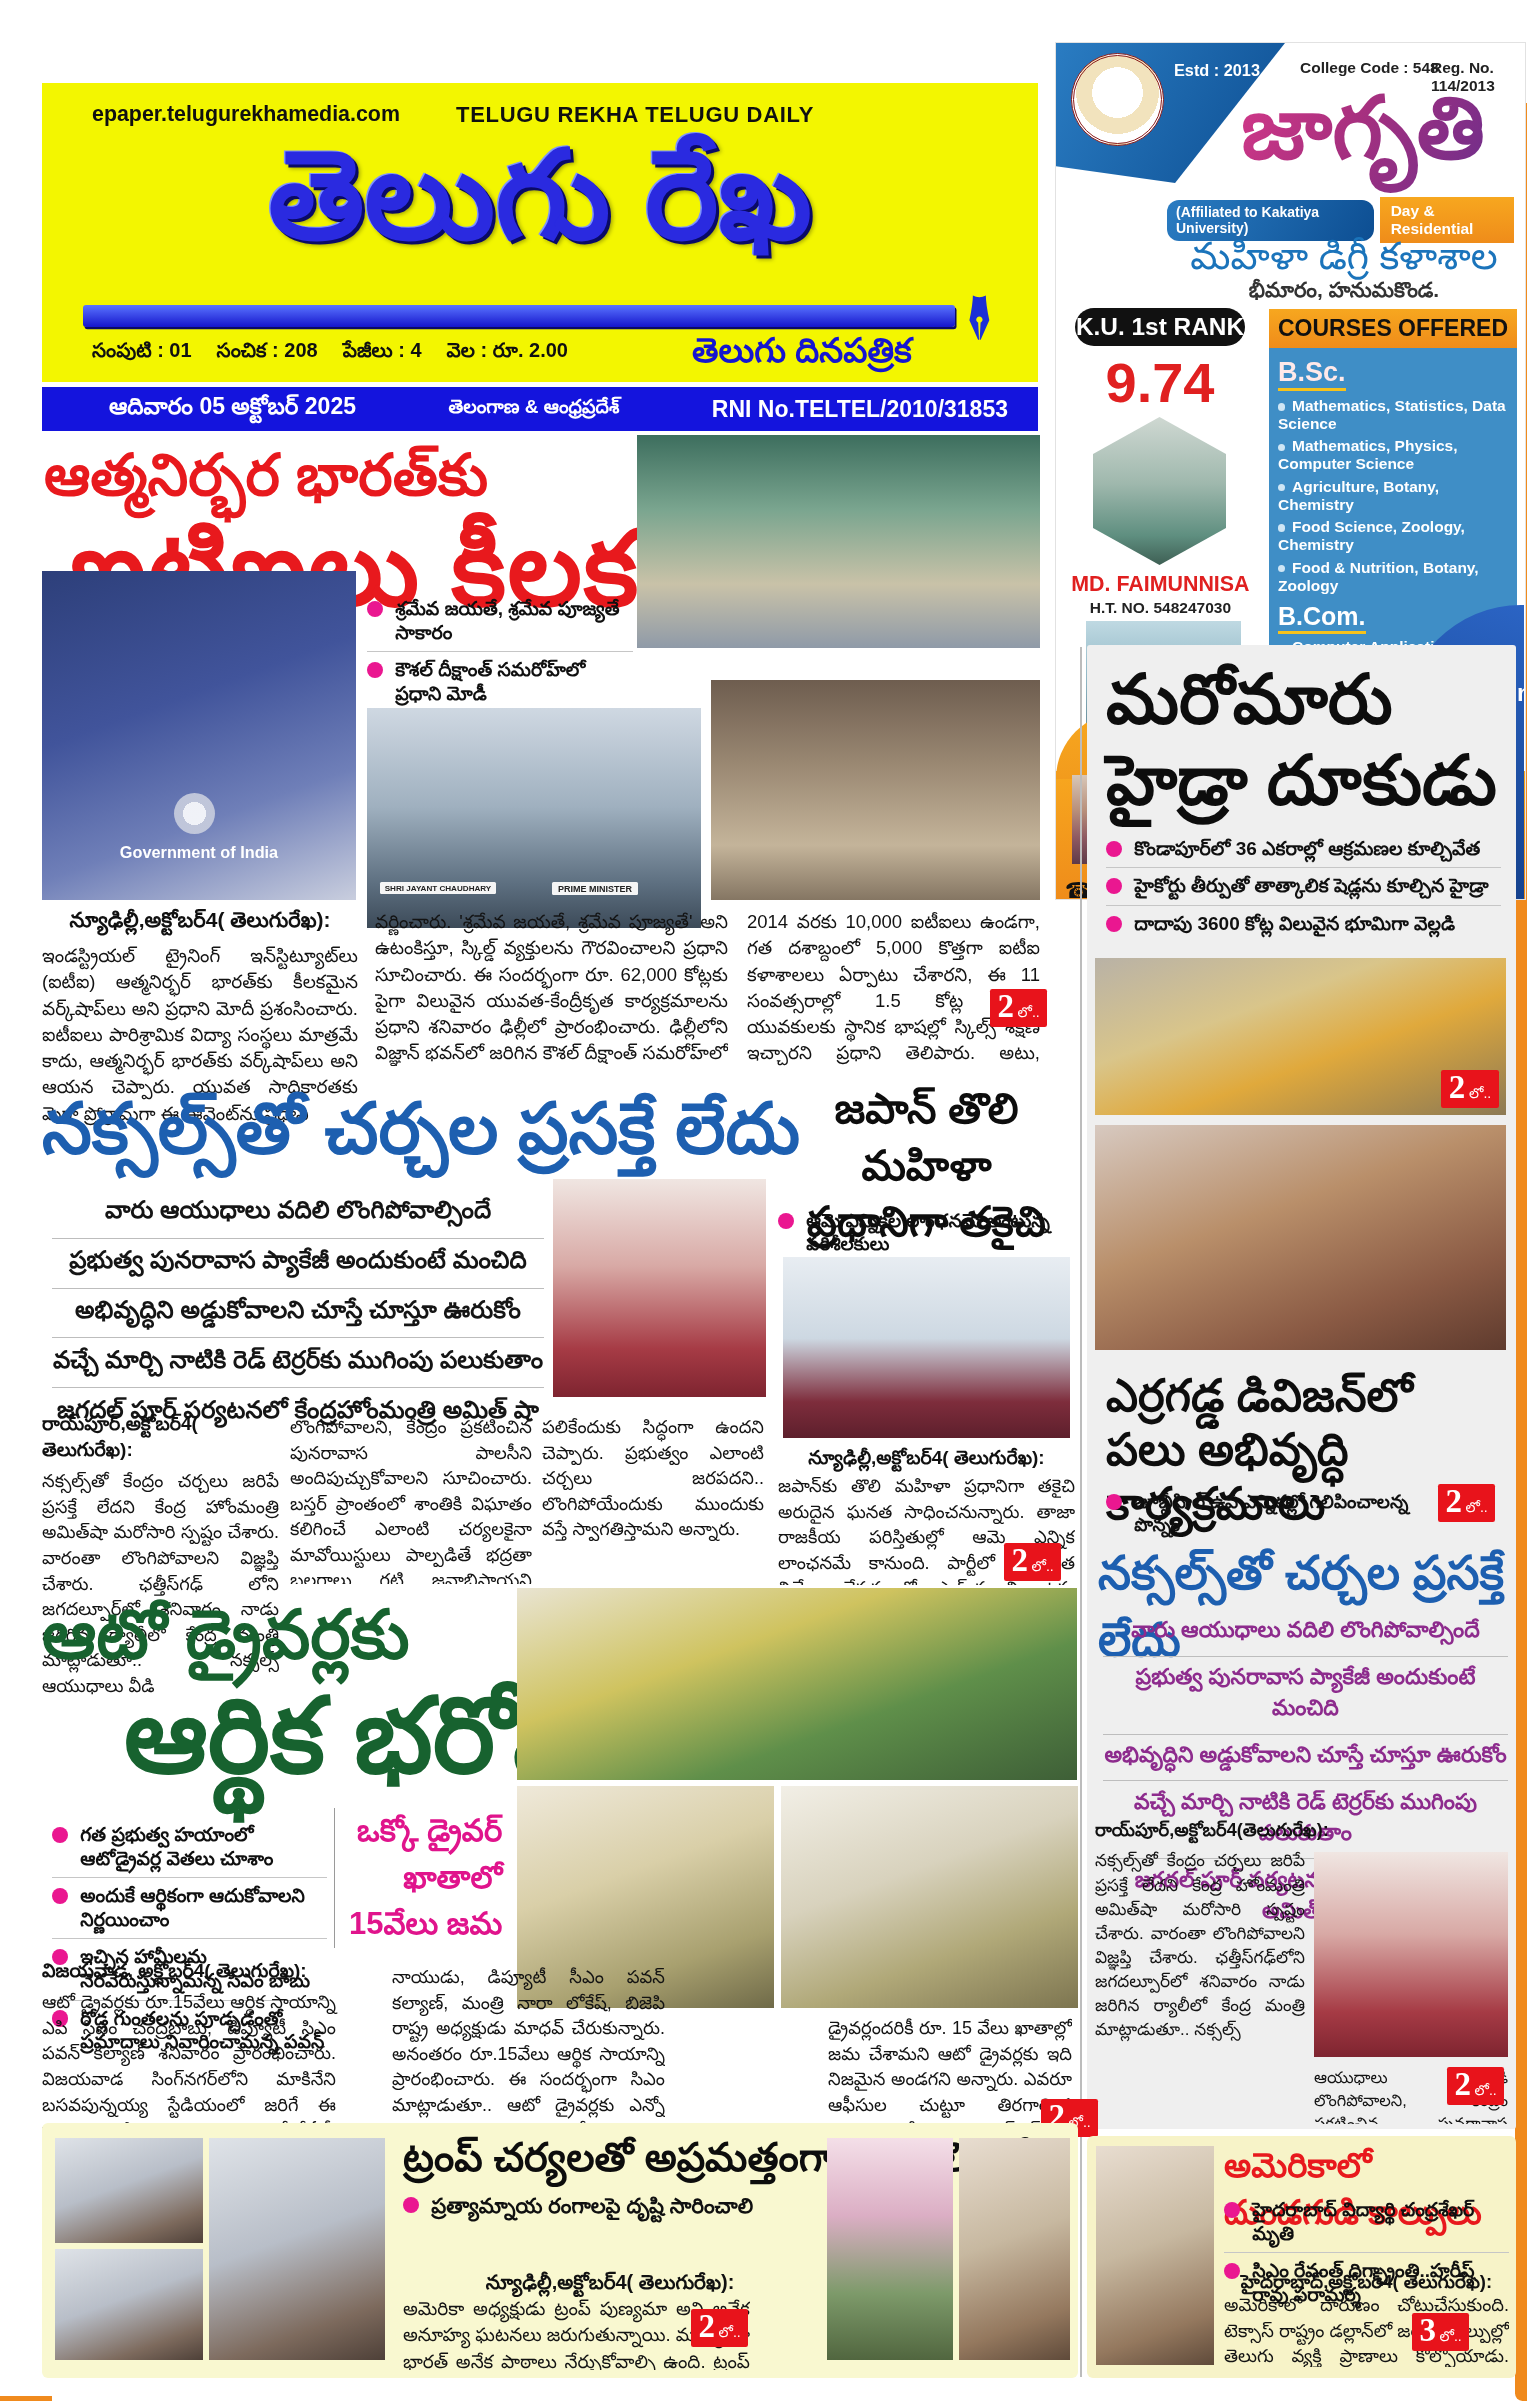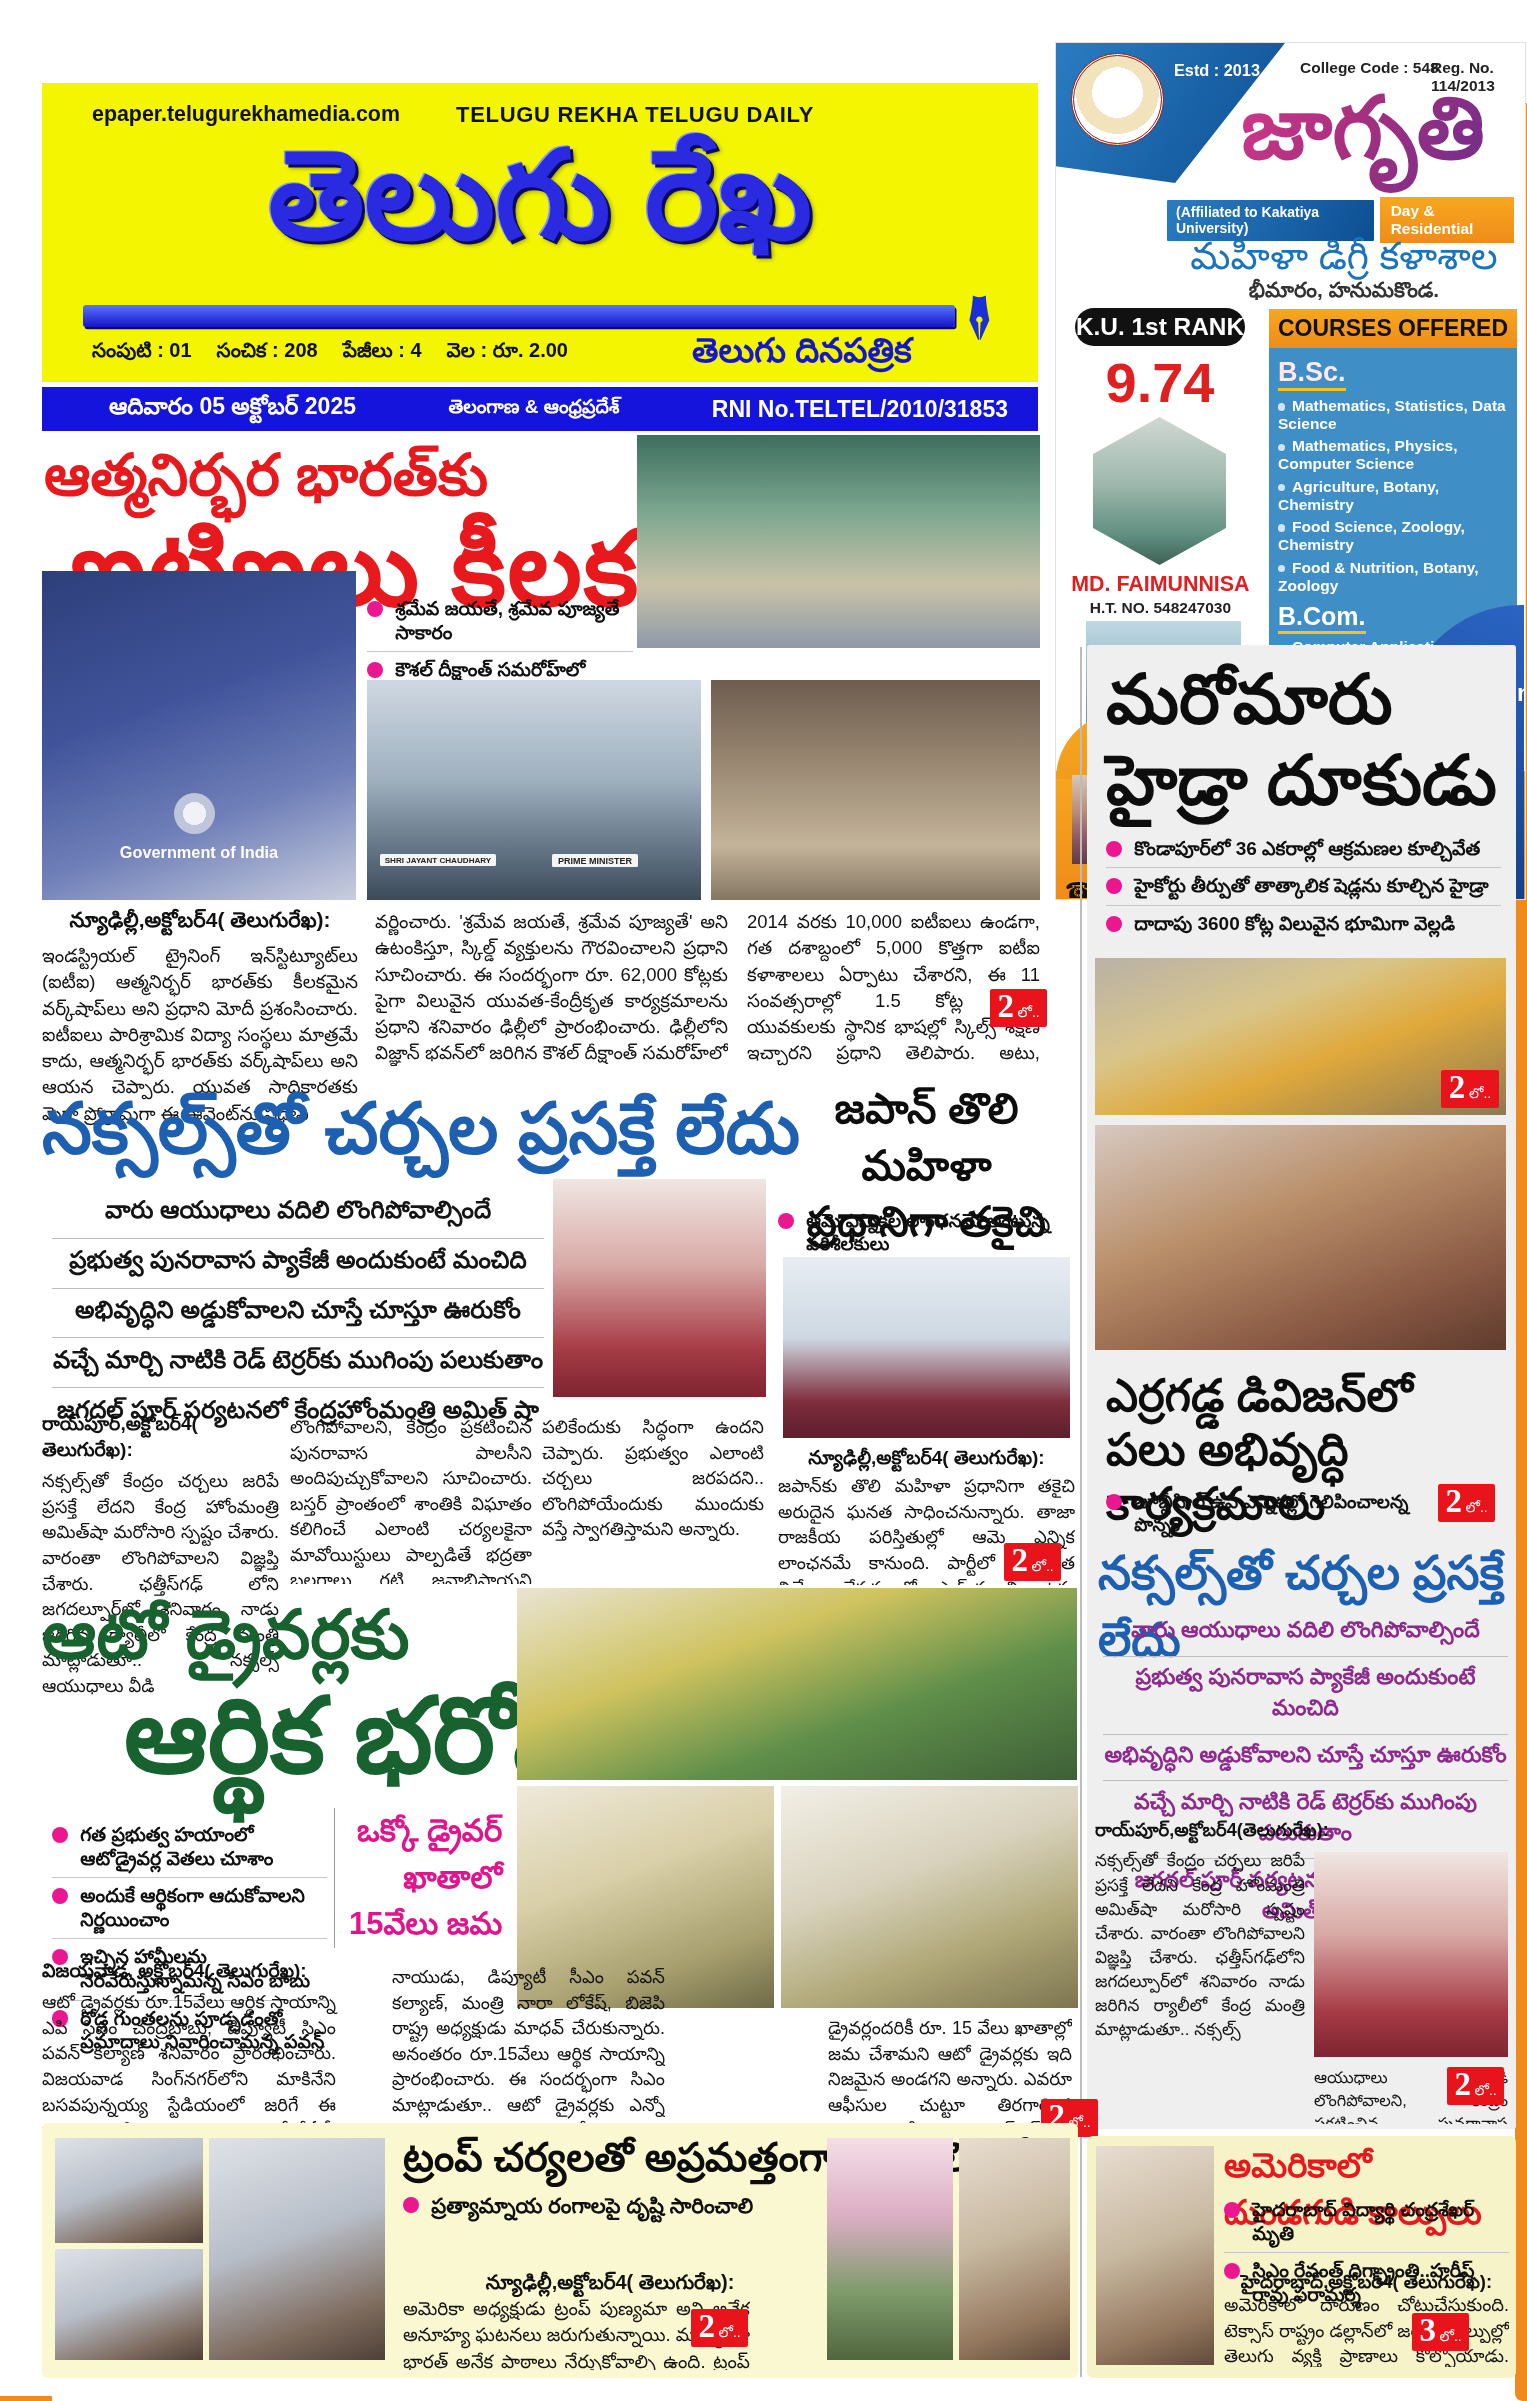--- a/index.html
+++ b/index.html
@@ -2,21 +2,21 @@
 <html style="font-size:12px"><head>
 <meta charset="utf-8">
 <style>
   html,body{margin:0;padding:0;}
   body{width:1528px;height:2401px;position:relative;background:#ffffff;
        font-family:"Liberation Sans","DejaVu Sans",sans-serif;color:#111;overflow:hidden;}
   .abs{position:absolute;}
   .photo{border-radius:0;}
   .ph-blue{background:linear-gradient(160deg,#2d3f7a 0%,#41549b 40%,#6f7fb8 70%,#c9cede 100%);}
   .ph-stage{background:linear-gradient(180deg,#3d6e5e 0%,#7aa58f 35%,#c9c2a8 70%,#8f9aa8 100%);}
-  .ph-dais{background:linear-gradient(180deg,#cfd8e2 0%,#9fb0bf 45%,#5d6f80 80%,#3c4a58 100%);}
+  .ph-dais{background:linear-gradient(180deg,#cfd8e2 0%,#9fb0bf 45%,#5d6f80 80%,#3c4a58 100%);margin-top:28px;}
   .ph-crowd{background:linear-gradient(180deg,#6e5d4f 0%,#9c8a74 40%,#c4b49a 75%,#857663 100%);}
   .ph-red{background:linear-gradient(180deg,#f0e6e2 0%,#d8a9a5 40%,#a63b45 78%,#7e2430 100%);}
   .ph-jp{background:linear-gradient(180deg,#e8edf2 0%,#cdd8e2 45%,#7e2d3c 80%,#5d1f2c 100%);}
   .ph-exc{background:linear-gradient(160deg,#b9b2a6 0%,#d9c58a 35%,#e0a93c 60%,#8d7a55 100%);}
   .ph-event{background:linear-gradient(160deg,#d7c9c0 0%,#b98f6a 40%,#8a5a44 75%,#5f3b2e 100%);}
   .ph-auto{background:linear-gradient(160deg,#e9e4d2 0%,#cfc35f 35%,#5f8f4a 65%,#3e5f37 100%);}
   .ph-walk{background:linear-gradient(160deg,#efe9da 0%,#d9cfa8 40%,#a8a06f 75%,#6f6a48 100%);}
   .ph-podium{background:linear-gradient(160deg,#f2efe6 0%,#d8d2bd 40%,#b0a878 70%,#7d7550 100%);}
   .ph-leader{background:linear-gradient(160deg,#dfe3e8 0%,#b8bec8 45%,#7d6a5d 80%,#4e4038 100%);}
   .ph-bloom{background:linear-gradient(180deg,#f4dfe8 0%,#dbaec4 35%,#7d9a6a 70%,#51663f 100%);}
@@ -89,21 +89,21 @@
 <div class="abs" style="left:1055px;top:42px;width:469px;height:856px;background:#fff;border:0.7px solid #e2e2e2;overflow:hidden;">
   <div class="abs ad-blue" style="left:0;top:0;width:229px;height:140px;clip-path:polygon(0 0,100% 0,52% 100%,0 88%);"></div>
   <div class="abs" style="left:15px;top:10.3px;width:87px;height:87px;border-radius:50%;
               background:radial-gradient(circle at 50% 42%,#fff 0 38%,#f2e3bd 38% 62%,#fff 62%);
               border:3.7px double #8a1a1a;"></div>
   <div class="abs" style="left:118px;top:18px;color:#fff;font-weight:bold;font-size:16.3px;">Estd : 2013</div>
   <div class="abs" style="left:244px;top:16.3px;font-size:15.5px;font-weight:bold;color:#222;">College Code : 548</div>
   <div class="abs" style="left:375px;top:16.3px;font-size:15.5px;font-weight:bold;color:#222;">Reg. No. 114/2013</div>
   <div class="abs grad-text" style="left:148px;top:35px;width:318px;text-align:center;font-size:87px;">జాగృతి</div>
   <div class="abs" style="left:111px;top:154px;width:347px;display:flex;align-items:center;">
-    <span class="ad-blue" style="color:#fff;font-size:14px;font-weight:bold;padding:4.4px 9px;border-radius:1px;">(Affiliated to Kakatiya University)</span>
+    <span class="ad-blue" style="color:#fff;font-size:14px;font-weight:bold;padding:4.4px 9px;border-radius:12px;">(Affiliated to Kakatiya University)</span>
     <span class="ad-orange" style="color:#fff;font-size:15.5px;font-weight:bold;padding:5.2px 10.3px;margin-left:6px;">Day &amp; Residential</span>
   </div>
   <div class="abs" style="left:118px;top:186px;width:340px;text-align:center;font-size:38px;font-weight:normal;color:#1b74bb;margin-top:6px;">మహిళా డిగ్రీ కళాశాల</div>
   <div class="abs" style="left:118px;top:235px;width:340px;text-align:center;font-size:21px;font-weight:bold;color:#333;">భీమారం, హనుమకొండ.</div>
 
   <div class="abs ad-pill" style="left:19px;top:265px;width:170px;font-size:24.4px;padding:5.2px 0;">K.U. 1st RANK</div>
   <div class="abs" style="left:19px;top:307px;width:170px;text-align:center;font-size:56px;font-weight:800;color:#e02020;">9.74</div>
   <div class="abs photo ph-student hexa" style="left:37px;top:374px;width:133px;height:148px;"></div>
   <div class="abs" style="left:7.4px;top:529px;width:194px;text-align:center;font-size:21.4px;font-weight:bold;color:#e02020;">MD. FAIMUNNISA</div>
   <div class="abs" style="left:7.4px;top:556px;width:194px;text-align:center;font-size:15.5px;font-weight:bold;color:#222;">H.T. NO. 548247030</div>

